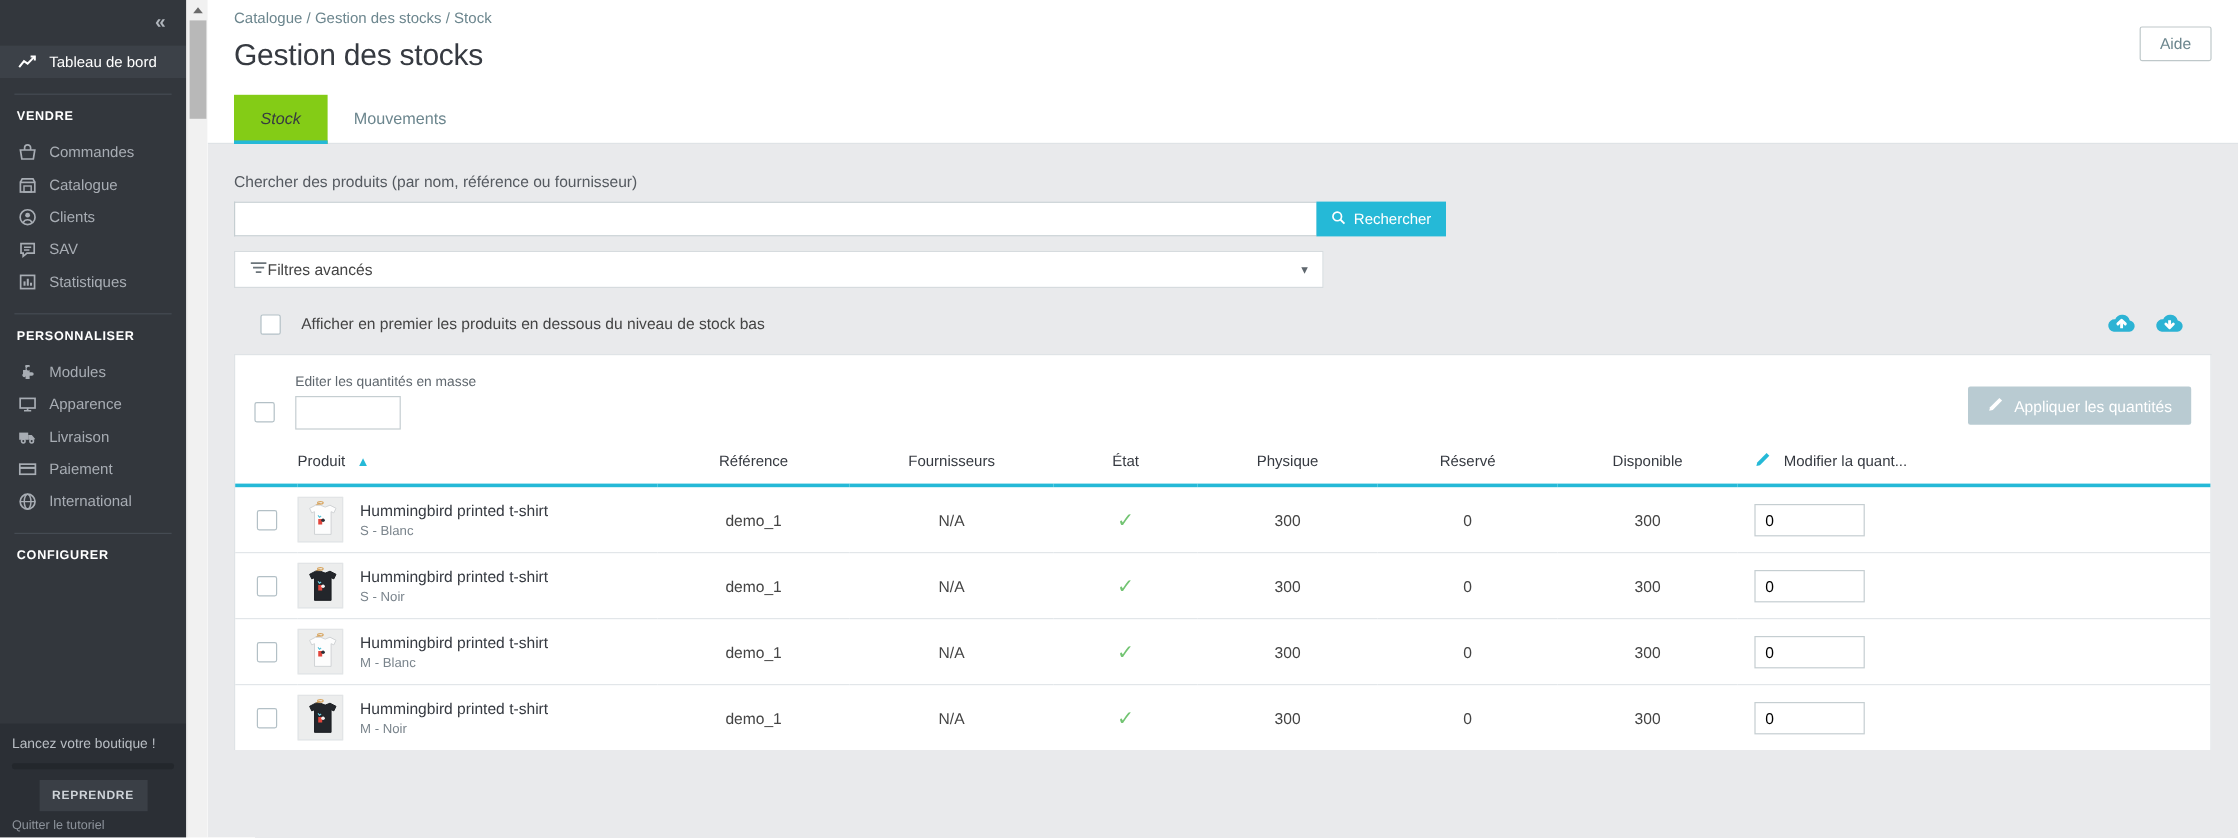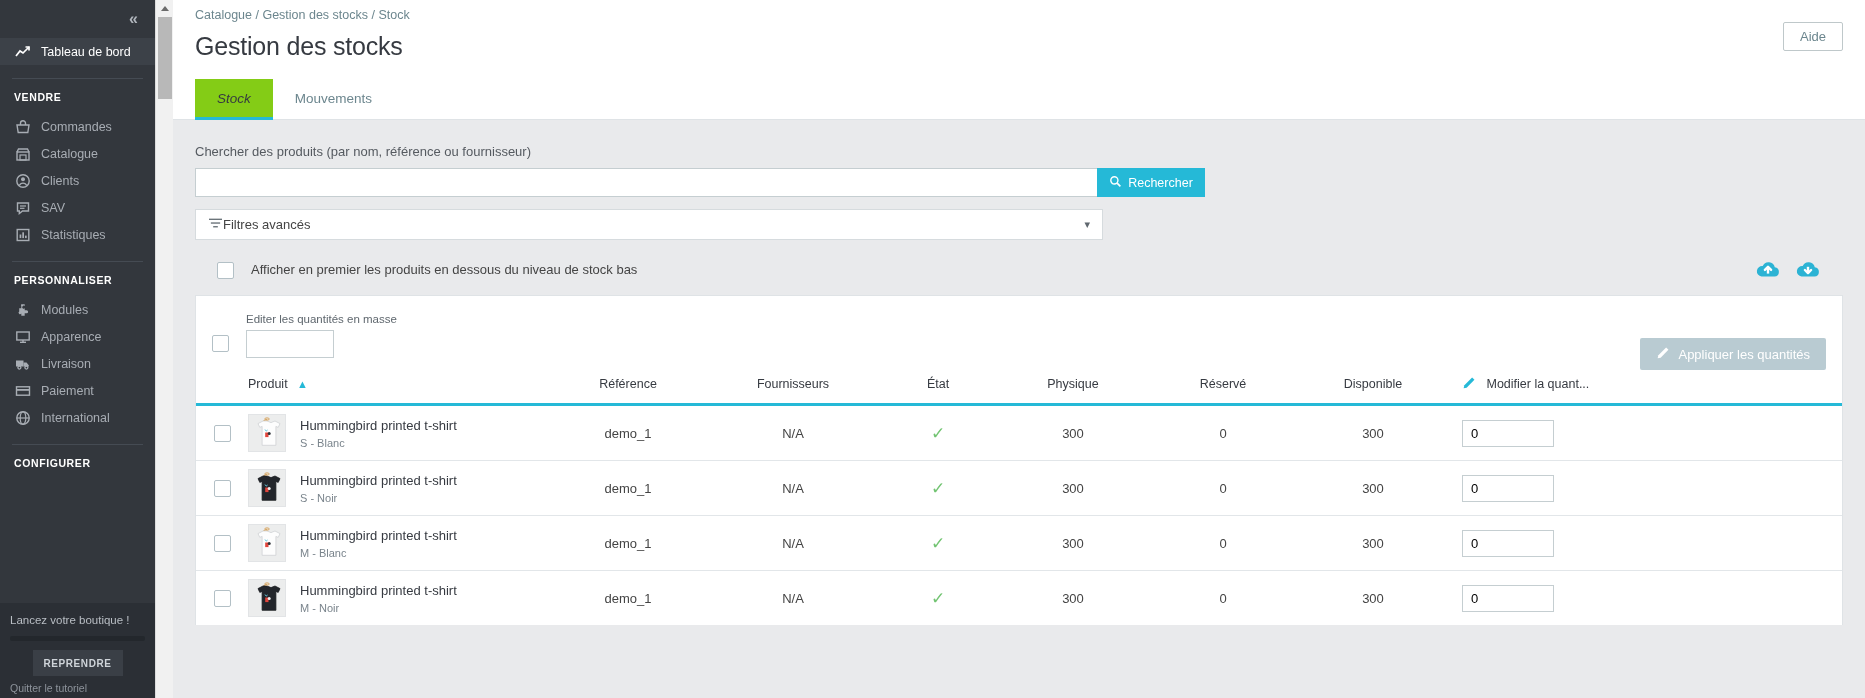--- a/index.html
+++ b/index.html
@@ -159,21 +159,21 @@
   }
   .bulk-cb { margin-bottom: 6px; }
   .bulk-field { margin-left: 17px; }
   .bulk-field-label { font-size: 11.5px; color: #5f676e; margin-bottom: 5px; }
   .bulk-input {
     width: 88px; height: 28px; border: 1px solid #c5ced1; background: #fff;
     padding: 0 8px; font-size: 13px; outline: none;
     font-family: "Liberation Sans", sans-serif;
   }
   .apply-btn {
-    position: absolute; right: 16px; bottom: 0;
+    position: absolute; right: 16px; bottom: 16px;
     background: #b9cbd2; color: #fff; border: none;
     height: 32px; padding: 0 16px; font-size: 13px; border-radius: 2px;
     display: flex; align-items: center; gap: 8px; cursor: default;
     font-family: "Liberation Sans", sans-serif;
   }
 
   table { width: 100%; border-collapse: collapse; }
   thead th {
     font-size: 12.5px; color: #363a41; font-weight: normal;
     padding: 6px 0 12px 0; text-align: left;

